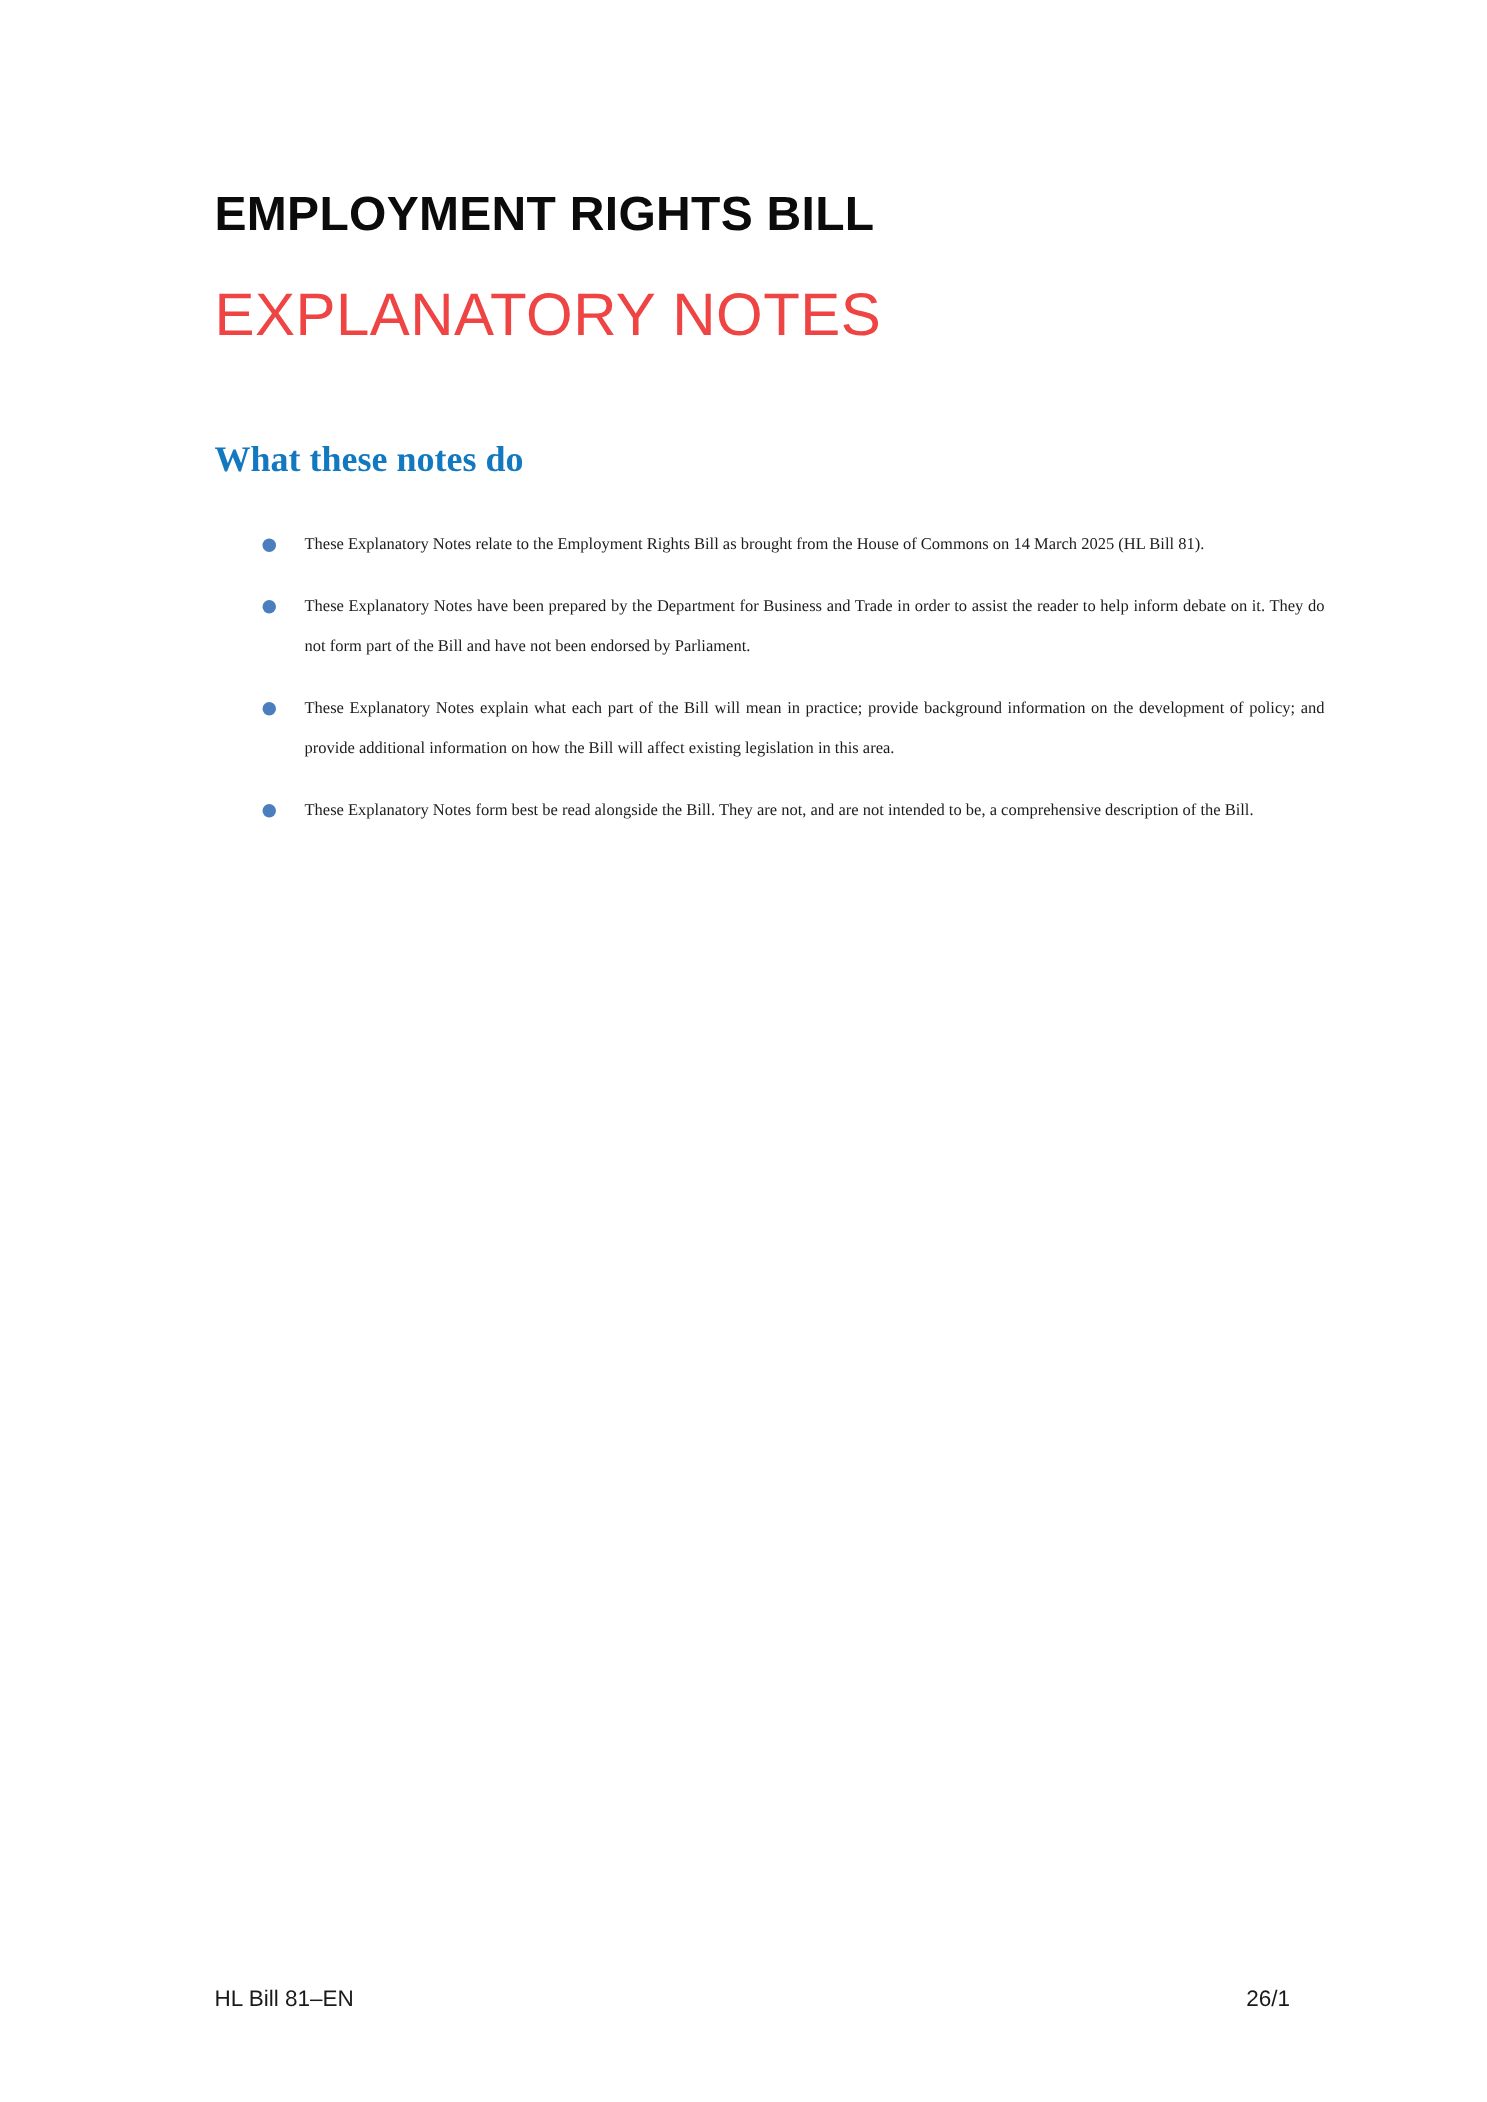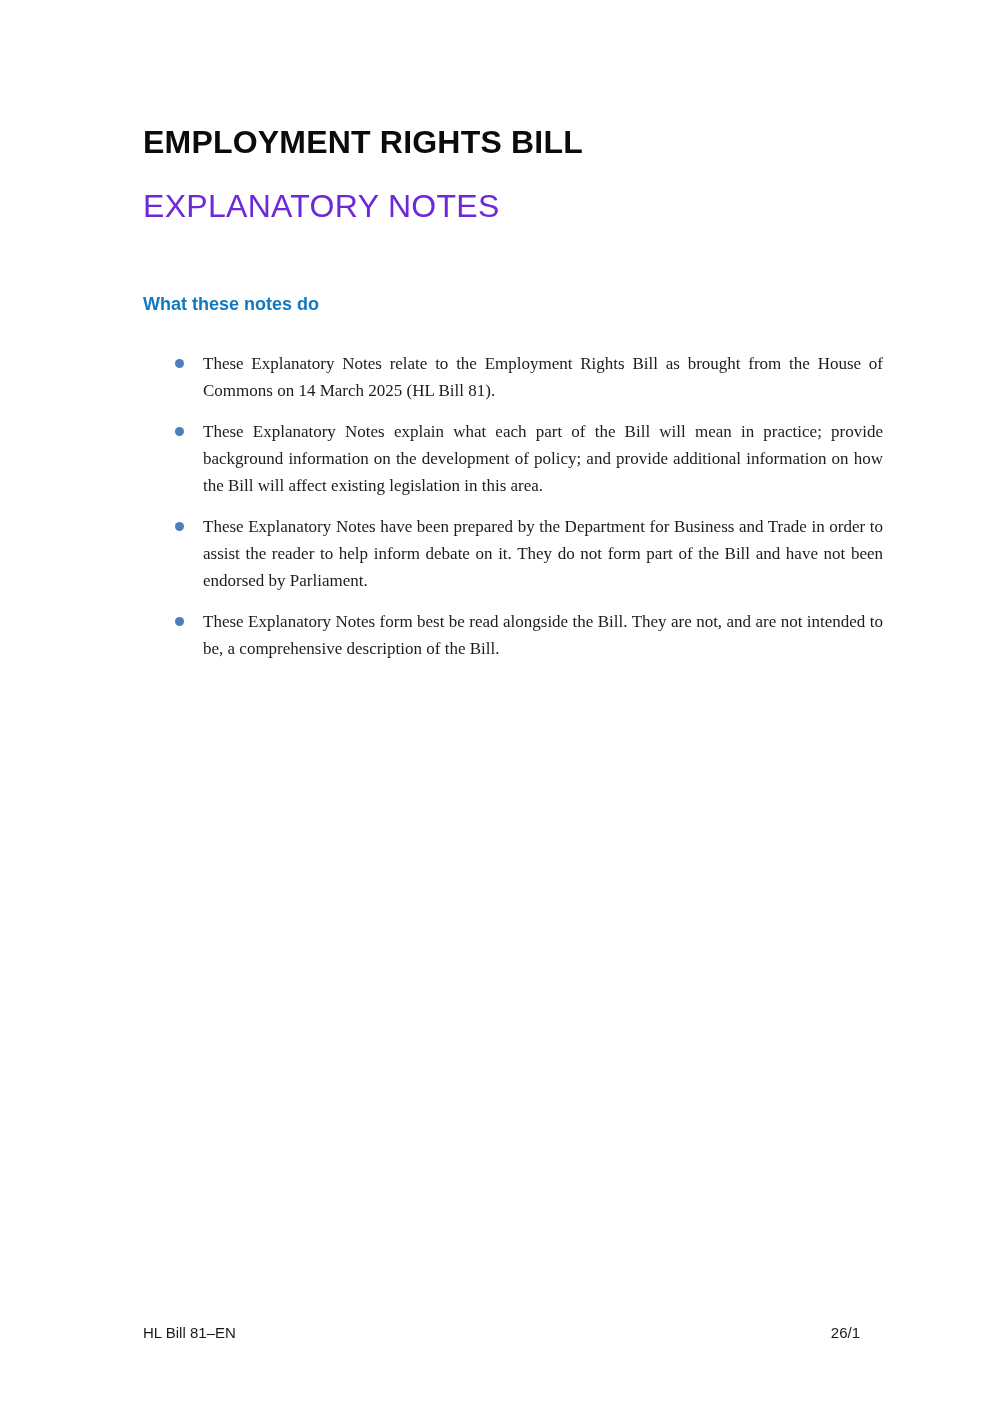--- a/index.html
+++ b/index.html
@@ -27,45 +27,45 @@
     font-weight: 700;
     letter-spacing: 0.2px;
     color: #0b0b0b;
   }
   .doc-subtitle {
     position: absolute;
     left: 143px;
     top: 160px;
     margin: 0;
     font-family: "Liberation Sans", sans-serif;
-    font-size: 32px;
+    font-size: 40px;
     font-weight: 400;
     letter-spacing: 0.3px;
-    color: #6d28d9;
+    color: #ef4444;
   }
   .section-heading {
     position: absolute;
     left: 143px;
     top: 266px;
     margin: 0;
-    font-family: Liberation Sans, sans-serif;
-    font-size: 18px;
+    font-family: Liberation Serif, serif;
+    font-size: 24px;
     font-weight: 700;
     color: #1278bf;
   }
   .bullet-list {
     position: absolute;
     left: 203px;
     top: 322px;
     width: 680px;
     margin: 0;
     padding: 0;
     list-style: none;
     font-family: "Liberation Serif", serif;
-    font-size: 17px;
+    font-size: 11px;
     line-height: 27px;
     color: #1c1c1c;
     text-align: justify;
   }
   .bullet-list li {
     position: relative;
     margin: 0 0 14px 0;
   }
   .bullet-marker {
     position: absolute;
@@ -100,25 +100,25 @@
 
   <h3 class="section-heading">What these notes do</h3>
 
   <ul class="bullet-list">
     <li>
       <span class="bullet-marker"></span>
       <span>These Explanatory Notes relate to the Employment Rights Bill as brought from the House of Commons on 14 March 2025 (HL Bill 81).</span>
     </li>
     <li>
       <span class="bullet-marker"></span>
-      <span>These Explanatory Notes explain what each part of the Bill will mean in practice; provide background information on the development of policy; and provide additional information on how the Bill will affect existing legislation in this area.</span>
+      <span>These Explanatory Notes have been prepared by the Department for Business and Trade in order to assist the reader to help inform debate on it. They do not form part of the Bill and have not been endorsed by Parliament.</span>
     </li>
     <li>
       <span class="bullet-marker"></span>
-      <span>These Explanatory Notes have been prepared by the Department for Business and Trade in order to assist the reader to help inform debate on it. They do not form part of the Bill and have not been endorsed by Parliament.</span>
+      <span>These Explanatory Notes explain what each part of the Bill will mean in practice; provide background information on the development of policy; and provide additional information on how the Bill will affect existing legislation in this area.</span>
     </li>
     <li>
       <span class="bullet-marker"></span>
       <span>These Explanatory Notes form best be read alongside the Bill. They are not, and are not intended to be, a comprehensive description of the Bill.</span>
     </li>
   </ul>
 
   <div class="footer">
     <span>HL Bill 81–EN</span>
     <span>26/1</span>

